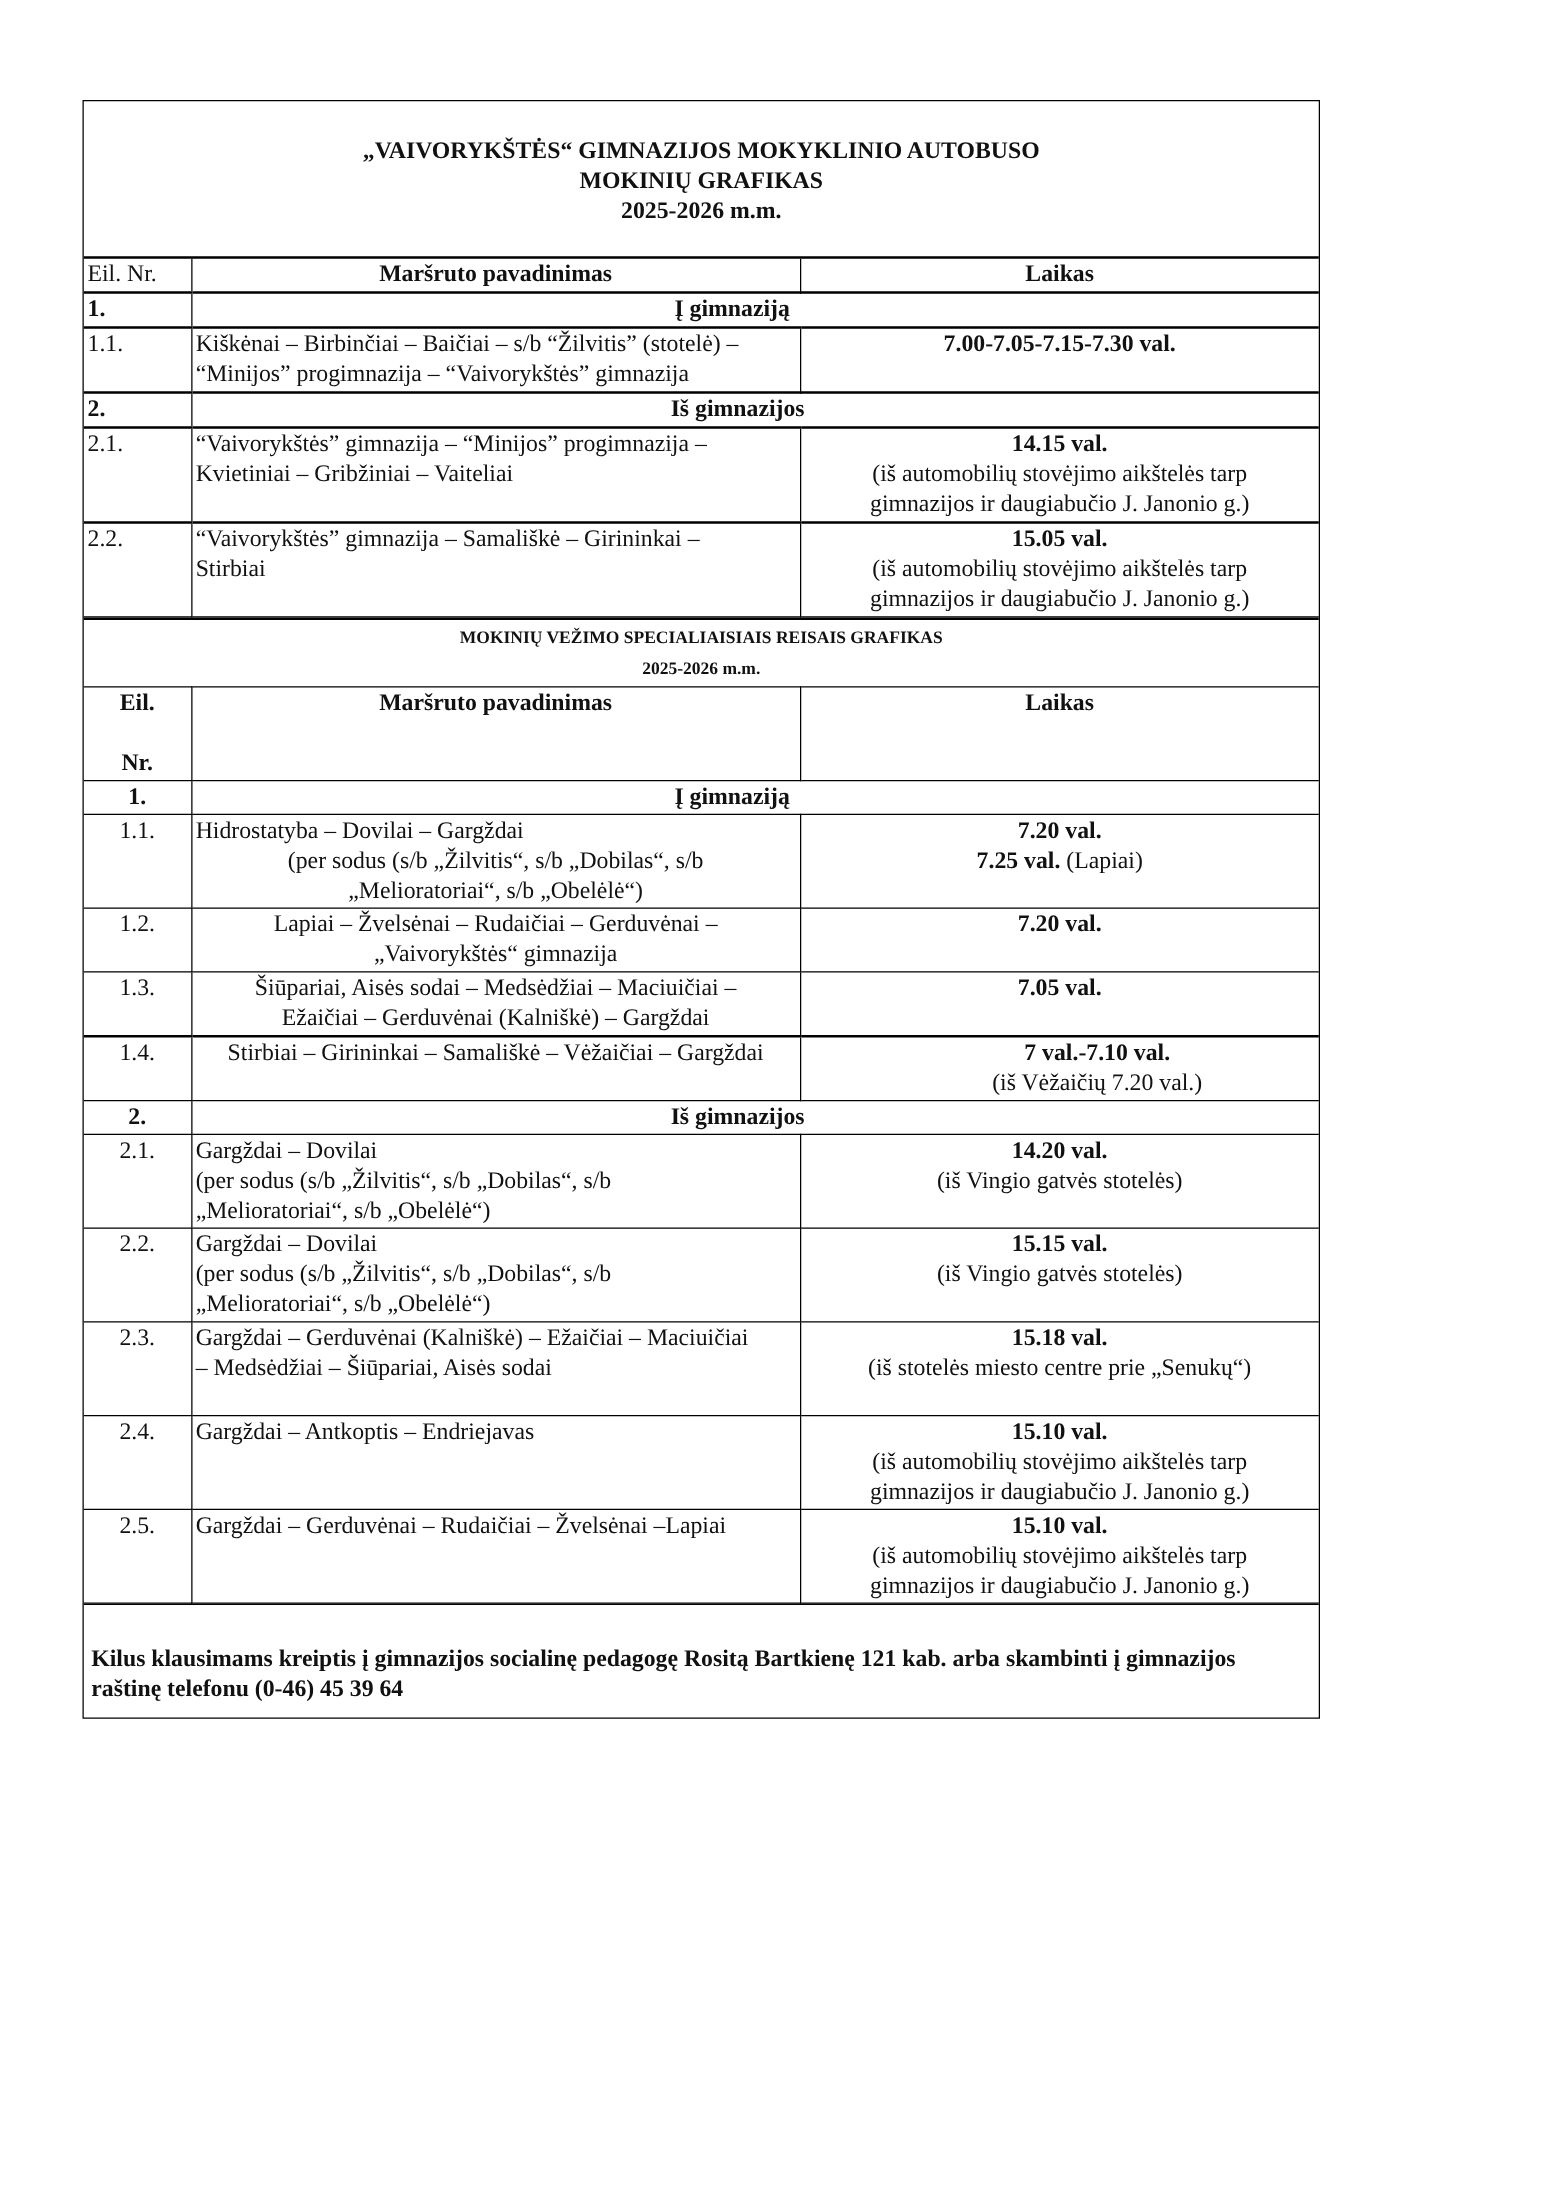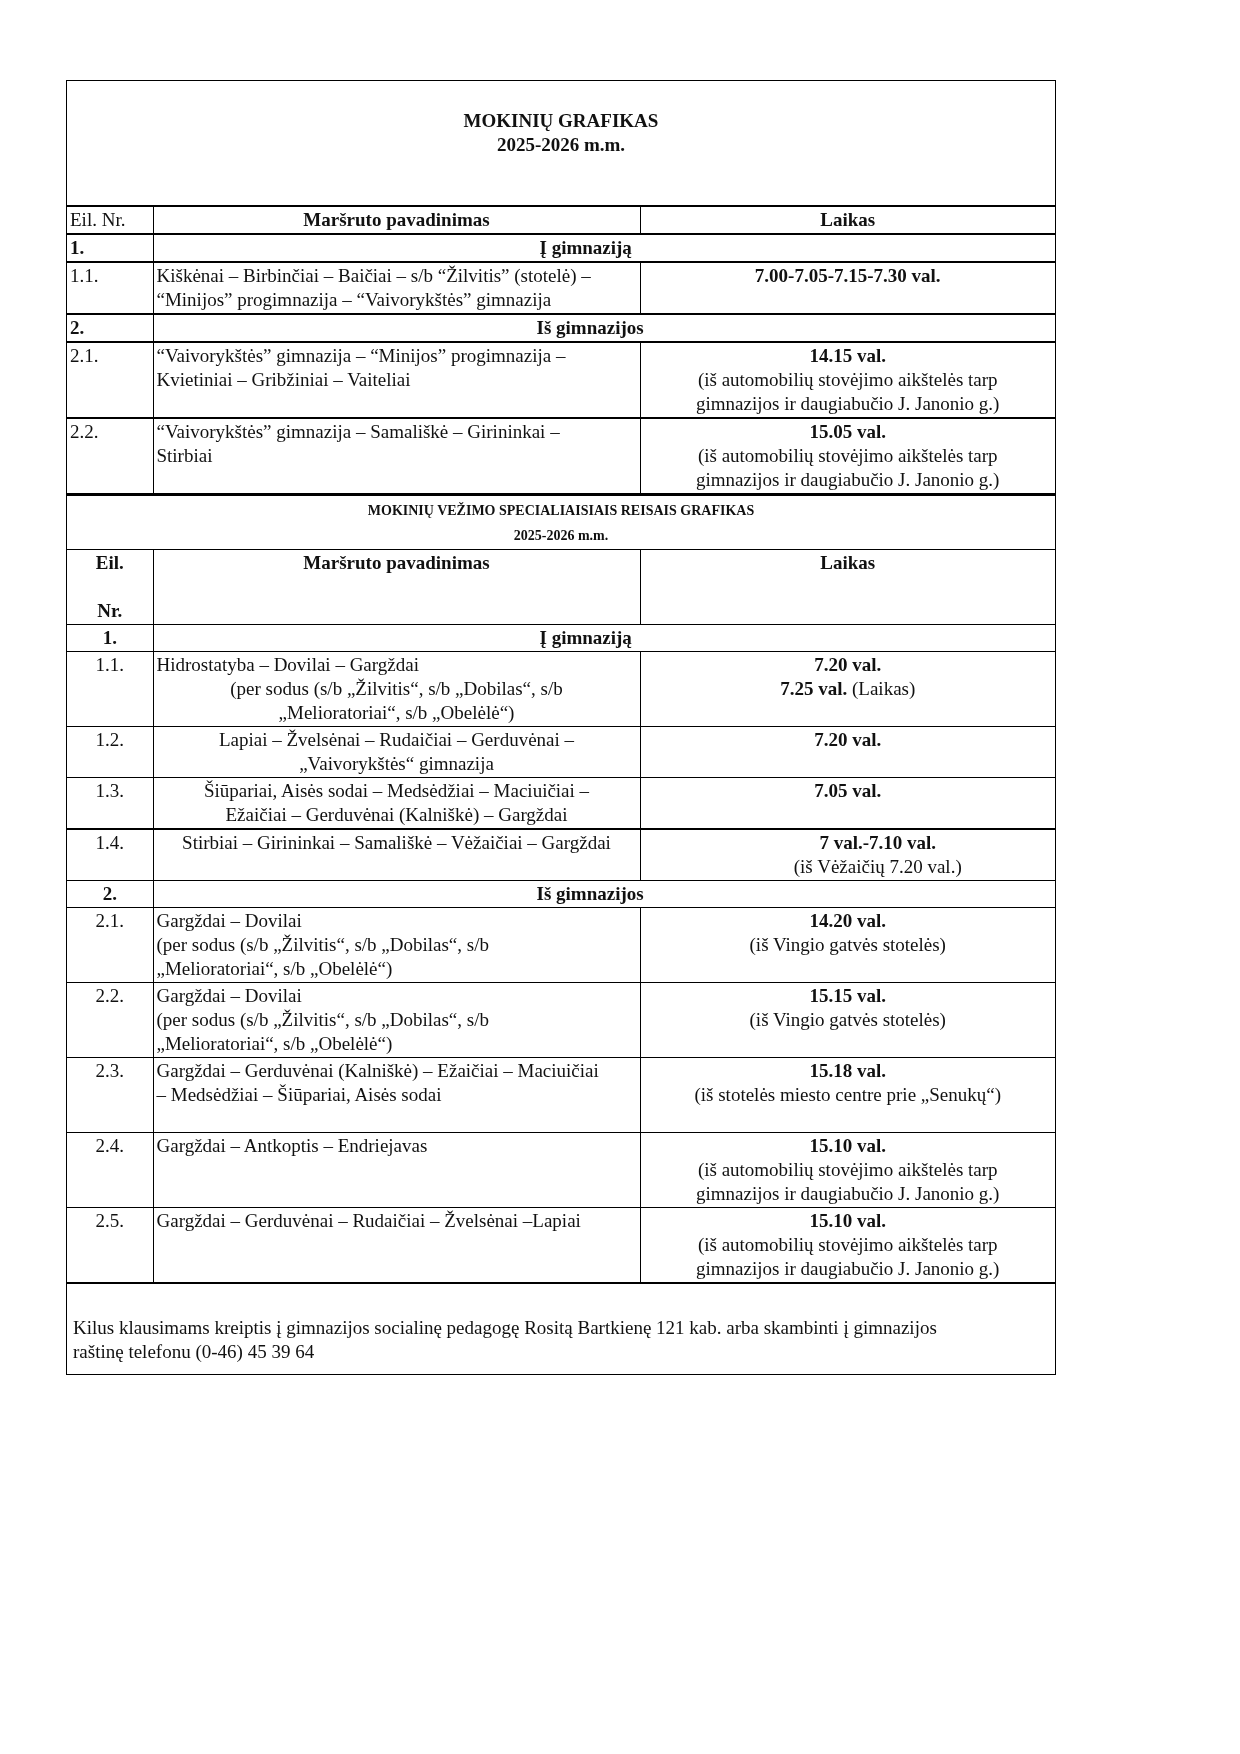--- a/index.html
+++ b/index.html
@@ -11,30 +11,31 @@
   table tr td:first-child { border-left: none; margin-top: 24px; }
   table tr td:last-child { border-right: none; }
   .c1 { width: 86px; }
   .c2 { width: 487px; }
   .c3 { }
   .bold { font-weight: bold; }
   .center { text-align: center; }
   .thick-top td { border-top: 2px solid #000; }
   .hdr td { height: 24px; }
   .sub-title { text-align: center; font-weight: bold; font-size: 14px; line-height: 25px; padding: 2px 0 1px 0; border-top: 2px solid #000; }
-  .note { font-size: 19px; line-height: 24px; padding: 32px 6px 10px 6px; border-top: 1px solid #000; }
+  .note { font-size: 19px; line-height: 24px; padding: 32px 6px 10px 6px; border-top: 1px solid #000; font-weight: bold; }
   .time-main { font-weight: bold; }
   .bl { display: block; }
 </style>
 </head>
 <body>
 
 <div class="page">
 
   <div class="title-block">
+    <div>„VAIVORYKŠTĖS“ GIMNAZIJOS MOKYKLINIO AUTOBUSO</div>
     <div>MOKINIŲ GRAFIKAS</div>
     <div>2025-2026 m.m.</div>
   </div>
 
   <table>
     <colgroup>
         <col class="c1">
         <col class="c2">
         <col class="c3">
       </colgroup>
@@ -116,21 +117,21 @@
     </tr>
     <tr>
       <td class="center">1.1.</td>
       <td>
         <span class="bl">Hidrostatyba – Dovilai – Gargždai</span>
         <span class="bl center">(per sodus (s/b „Žilvitis“, s/b „Dobilas“, s/b</span>
         <span class="bl center">„Melioratoriai“, s/b „Obelėlė“)</span>
       </td>
       <td class="center">
         <span class="bl time-main">7.20 val.</span>
-        <span class="bl"><b>7.25 val.</b><span> (Laikas)</span></span>
+        <span class="bl"><b>7.25 val.</b><span> (Lapiai)</span></span>
       </td>
     </tr>
     <tr>
       <td class="center">1.2.</td>
       <td class="center">
         <span class="bl">Lapiai – Žvelsėnai – Rudaičiai –  Gerduvėnai –</span>
         <span class="bl">„Vaivorykštės“ gimnazija</span>
       </td>
       <td class="center">
         <span class="bl time-main">7.20 val.</span>

